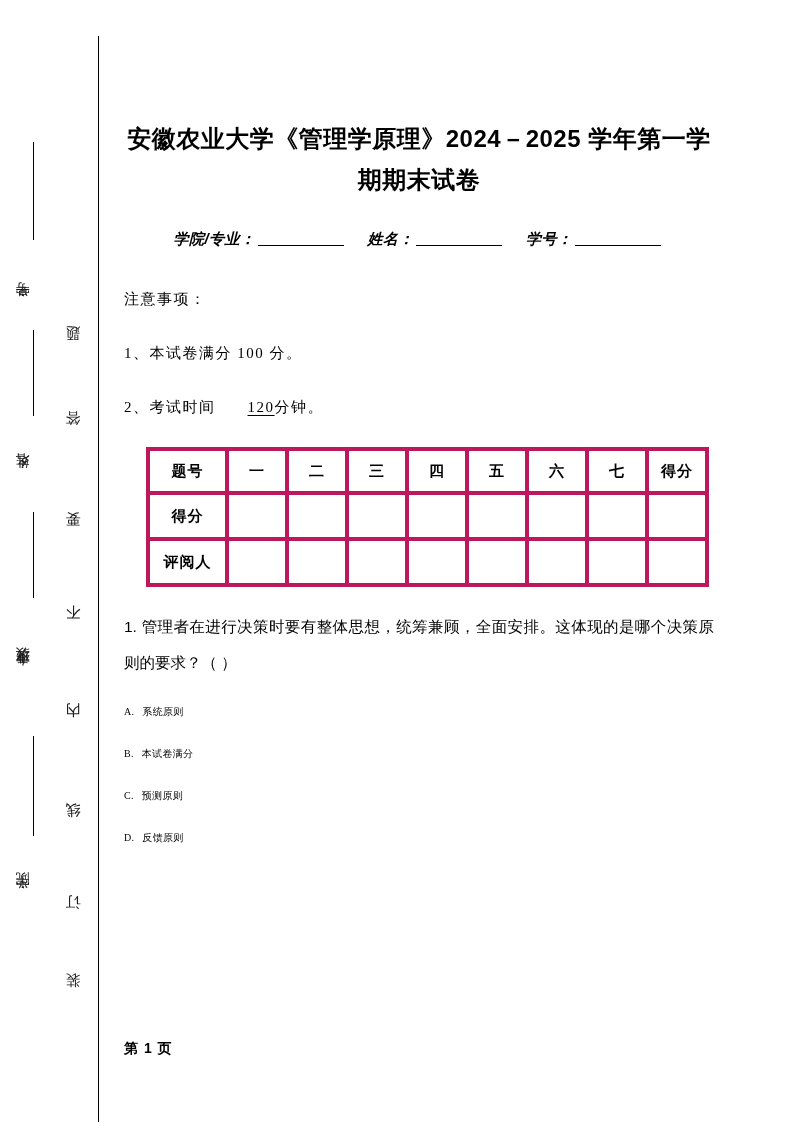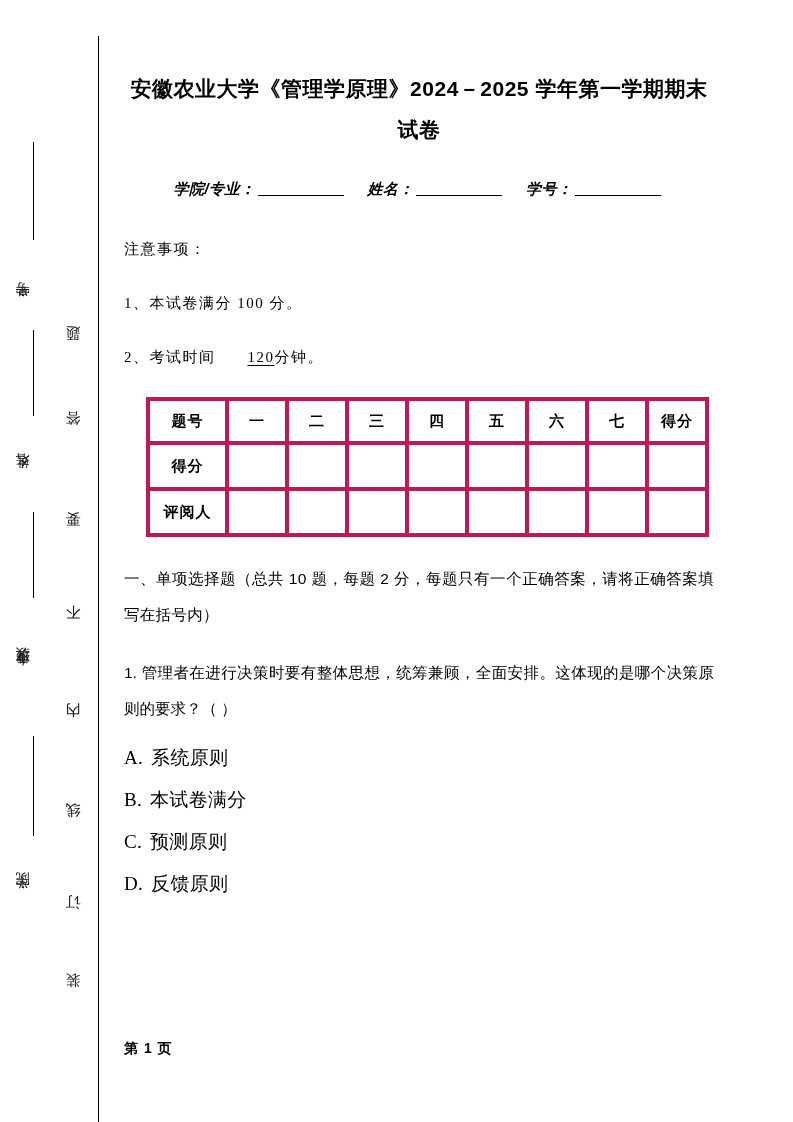--- a/index.html
+++ b/index.html
@@ -70,24 +70,24 @@
   #page-body {
     position: absolute;
     left: 124px;
     top: 0;
     width: 590px;
     height: 1122px;
   }
 
   #exam-title {
     margin: 0;
-    padding-top: 68px;
-    font-family: "Liberation Sans", "DejaVu Sans", sans-serif;
-    font-weight: bold;
-    font-size: 21px;
+    padding-top: 118px;
+    font-family: "Liberation Sans", "DejaVu Sans", sans-serif;
+    font-weight: bold;
+    font-size: 24px;
     line-height: 41px;
     text-align: center;
     letter-spacing: 0.5px;
   }
 
   #student-info-line {
     margin-top: 30px;
     text-align: center;
     font-family: "Liberation Sans", "DejaVu Sans", sans-serif;
     font-weight: bold;
@@ -155,21 +155,21 @@
     margin-top: 22px;
     font-family: "Liberation Sans", "DejaVu Sans", sans-serif;
     font-size: 15.5px;
     line-height: 36px;
     text-align: justify;
     text-justify: inter-ideograph;
   }
   .question-option {
     margin-top: 20px;
     font-family: "Liberation Sans", "DejaVu Sans", sans-serif;
-    font-size: 19px;
+    font-size: 10px;
     line-height: 22px;
     letter-spacing: 0.3px;
   }
   .question-option .opt-letter {
     font-family: "Liberation Serif", "DejaVu Serif", serif;
     margin-right: 8px;
   }
 
   #page-footer {
     position: absolute;
@@ -267,21 +267,20 @@
           <td></td>
           <td></td>
           <td></td>
           <td></td>
           <td></td>
         </tr>
       </tbody>
     </table>
   </div>
 
-  <div id="section-heading">一、单项选择题（总共 10 题，每题 2 分，每题只有一个正确答案，请将正确答案填写在括号内）</div>
 
   <div class="question-stem">1. 管理者在进行决策时要有整体思想，统筹兼顾，全面安排。这体现的是哪个决策原则的要求？（   ）</div>
 
   <div class="question-option">
     <span class="opt-letter">A.</span><span>系统原则</span>
   </div>
   <div class="question-option">
     <span class="opt-letter">B.</span><span>本试卷满分</span>
   </div>
   <div class="question-option">

